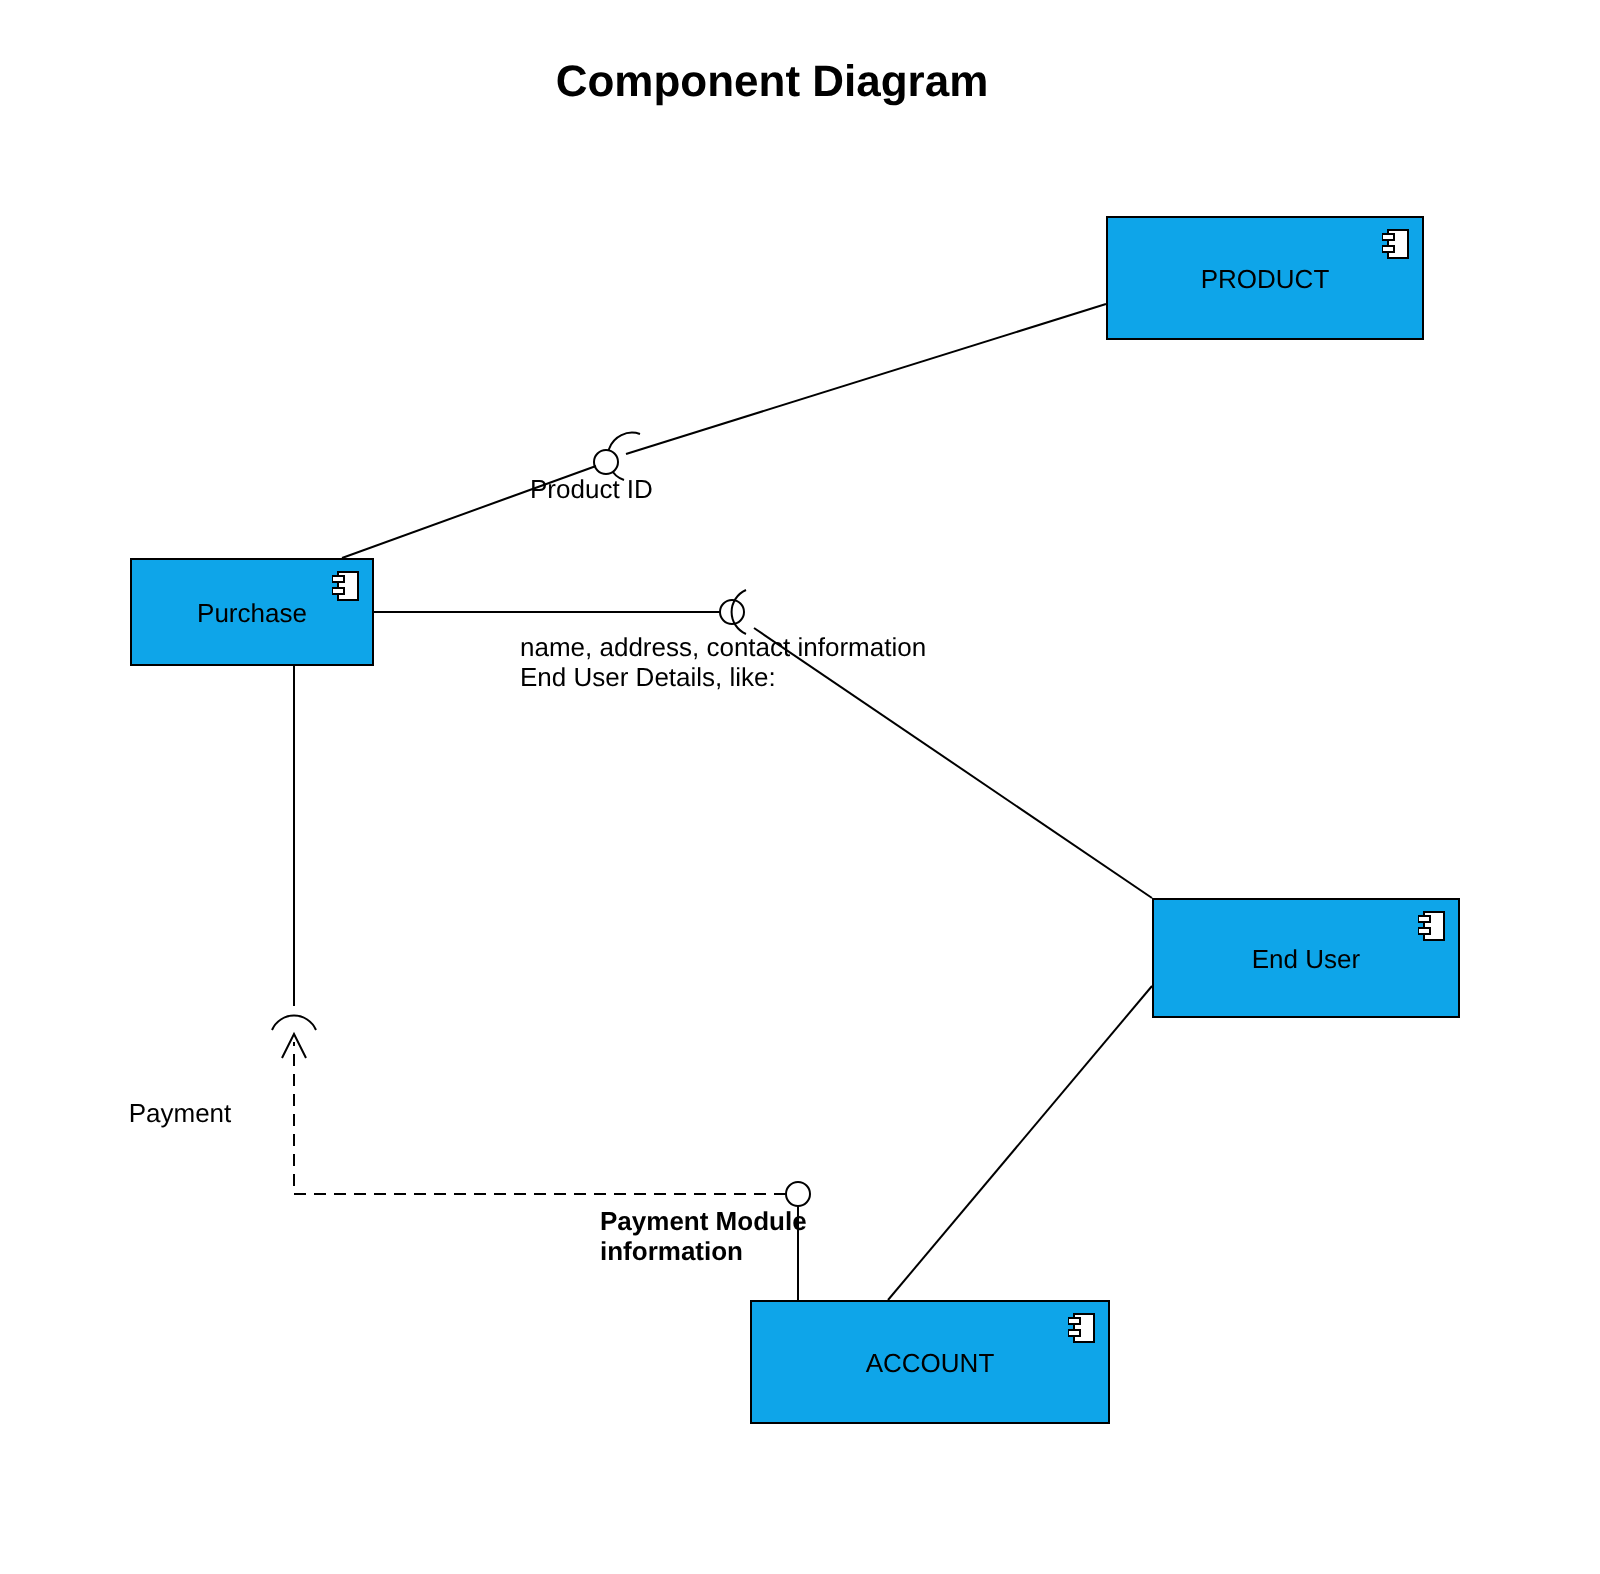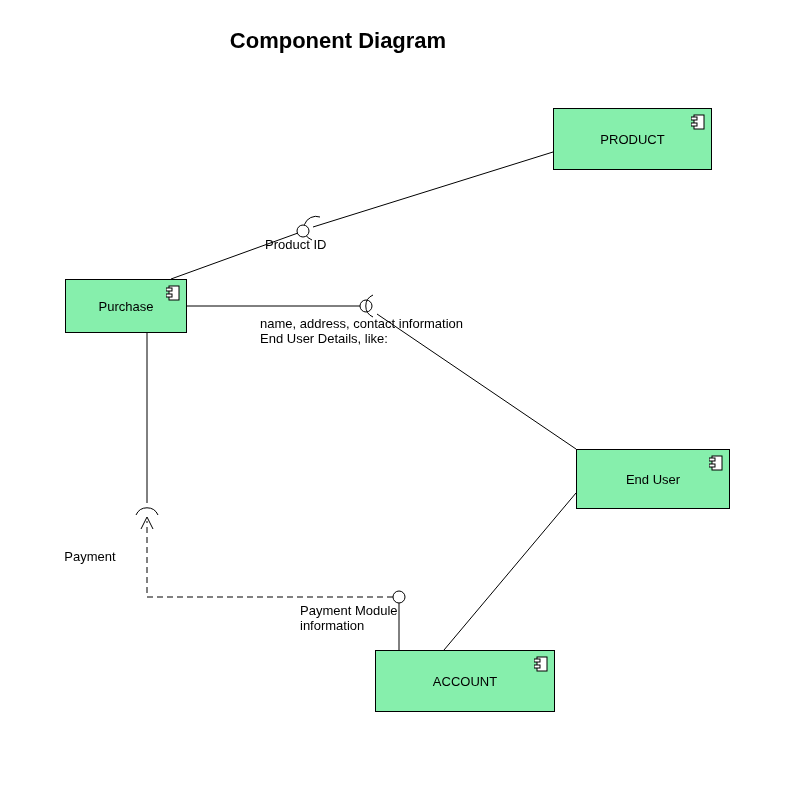--- a/index.html
+++ b/index.html
@@ -13,24 +13,25 @@
   }
   .title {
     position: absolute;
     top: 28px;
     left: 0;
     width: 676px;
     text-align: center;
     font-weight: bold;
     font-size: 22px;
     color: #000;
+    padding-left: 48px;
   }
   .component-box {
     position: absolute;
-    background: #86efac;
+    background: #0ea5e9;
     border: 1px solid #000;
     box-sizing: border-box;
     display: flex;
     align-items: center;
     justify-content: center;
     font-size: 13px;
     z-index: 10;
   }
   .label {
     position: absolute;
@@ -133,16 +134,16 @@
 
 <div class="label" style="left:265px; top:237px; width:110px;">Product ID</div>
 
 <div class="label" style="left:260px; top:316px; width:260px;">
   <div>name, address, contact information</div>
   <div>End User Details, like:</div>
 </div>
 
 <div class="label" style="left:50px; top:549px; width:80px; text-align:center;">Payment</div>
 
-<div class="label" style="left:300px; top:603px; width:160px;">
+<div class="label" style="left:300px; top:603px; width:160px;font-weight:bold;">
   <div>Payment Module</div>
   <div>information</div>
 </div>
 
 </body></html>

